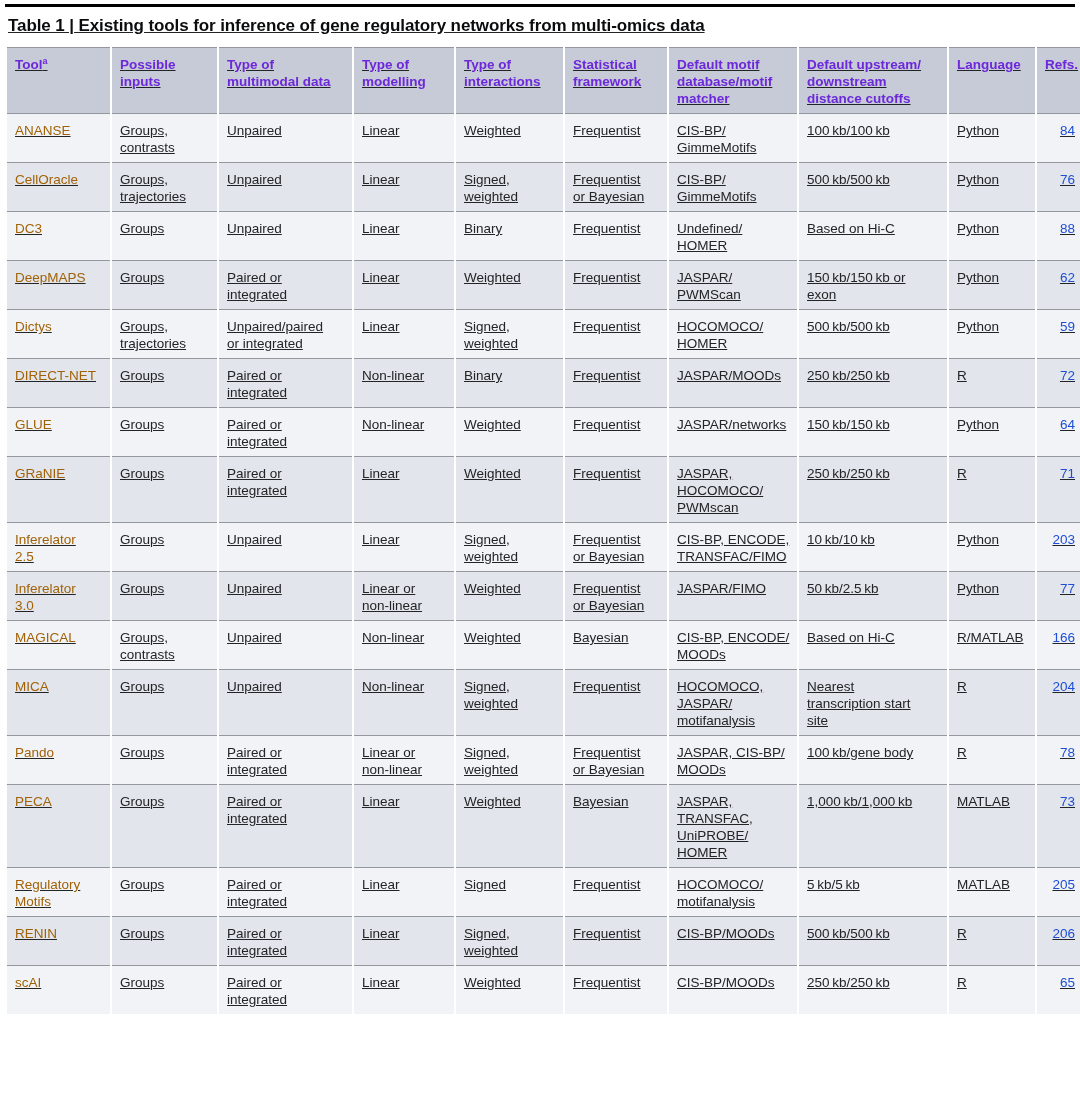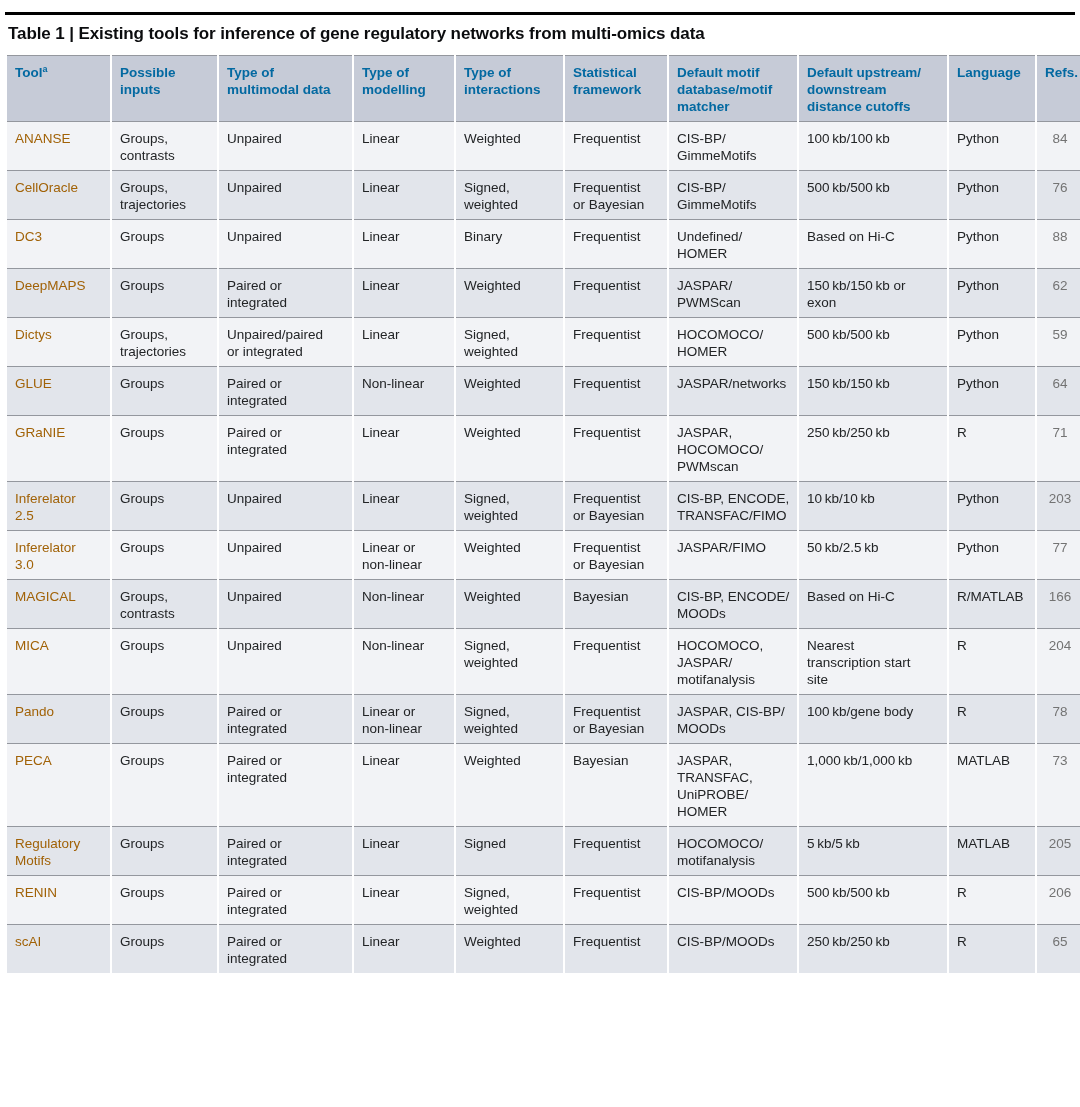--- a/index.html
+++ b/index.html
@@ -2,21 +2,21 @@
 <html><head>
 <meta charset="utf-8">
 <style>
   html,body{margin:0;padding:0;background:#ffffff;}
   body{
     width:1080px;
     font-family:"Liberation Sans","DejaVu Sans",sans-serif;
     color:#222426;
     -webkit-font-smoothing:antialiased;
   }
-  .page{padding:12px 5px;}
+  .page{padding:4px 5px;text-decoration:underline;}
   .top-rule{
     height:3px;
     background:#000000;
     margin:0;
   }
   .title{
     font-size:17px;
     font-weight:700;
     color:#0b0c0e;
     margin:9px 0 11px 3px;
@@ -34,27 +34,27 @@
     vertical-align:top;
     white-space:pre-line;
     padding:8px 6px 6px 8px;
     border-top:1px solid #94979e;
     overflow:hidden;
   }
   th{
     background:#c6cbd7;
     text-align:left;
     font-weight:700;
-    color:#0369a1;
+    color:#6d28d9;
     height:44px;
   }
   tbody tr:nth-child(odd) td{background:#f2f3f6;}
   tbody tr:nth-child(even) td{background:#e2e5eb;}
   td.tool{color:#a16207;}
-  td.ref{color:#737373;text-align:center;}
+  td.ref{color:#1d4ed8;text-align:right;}
   th.ref{text-align:right;}
   sup{font-size:9px;line-height:0;}
 </style>
 </head>
 <body>
 
 <div class="page">
   <div class="top-rule"></div>
   <h1 class="title">Table 1 | Existing tools for inference of gene regulatory networks from multi-omics data</h1>
 
@@ -163,20 +163,33 @@
           <td>Signed,
 weighted</td>
           <td>Frequentist</td>
           <td>HOCOMOCO/
 HOMER</td>
           <td>500 kb/500 kb</td>
           <td>Python</td>
           <td class="ref">59</td>
         </tr>
         <tr>
+          <td class="tool">DIRECT-NET</td>
+          <td>Groups</td>
+          <td>Paired or
+integrated</td>
+          <td>Non-linear</td>
+          <td>Binary</td>
+          <td>Frequentist</td>
+          <td>JASPAR/MOODs</td>
+          <td>250 kb/250 kb</td>
+          <td>R</td>
+          <td class="ref">72</td>
+        </tr>
+        <tr>
           <td class="tool">GLUE</td>
           <td>Groups</td>
           <td>Paired or
 integrated</td>
           <td>Non-linear</td>
           <td>Weighted</td>
           <td>Frequentist</td>
           <td>JASPAR/networks</td>
           <td>150 kb/150 kb</td>
           <td>Python</td>

